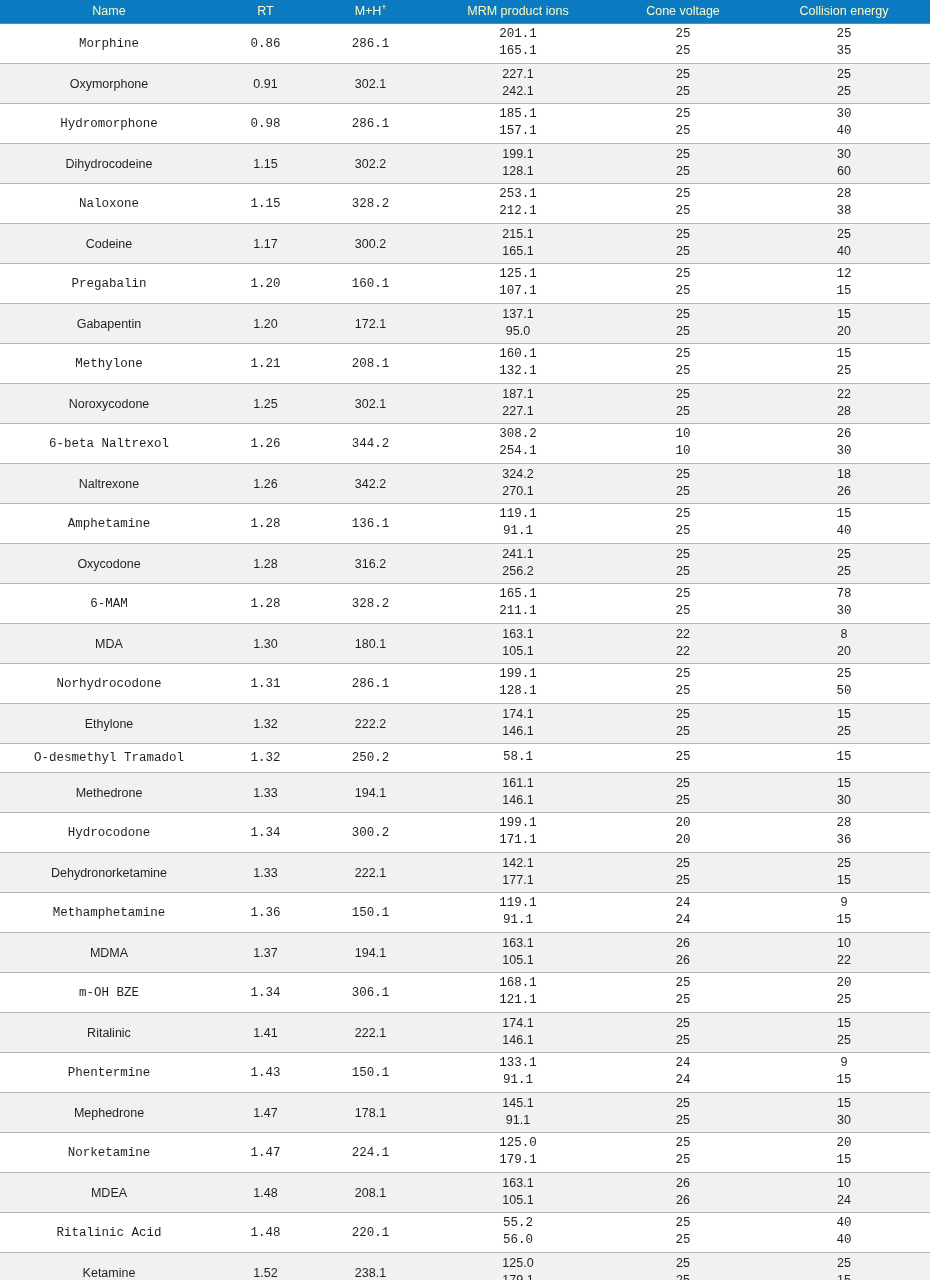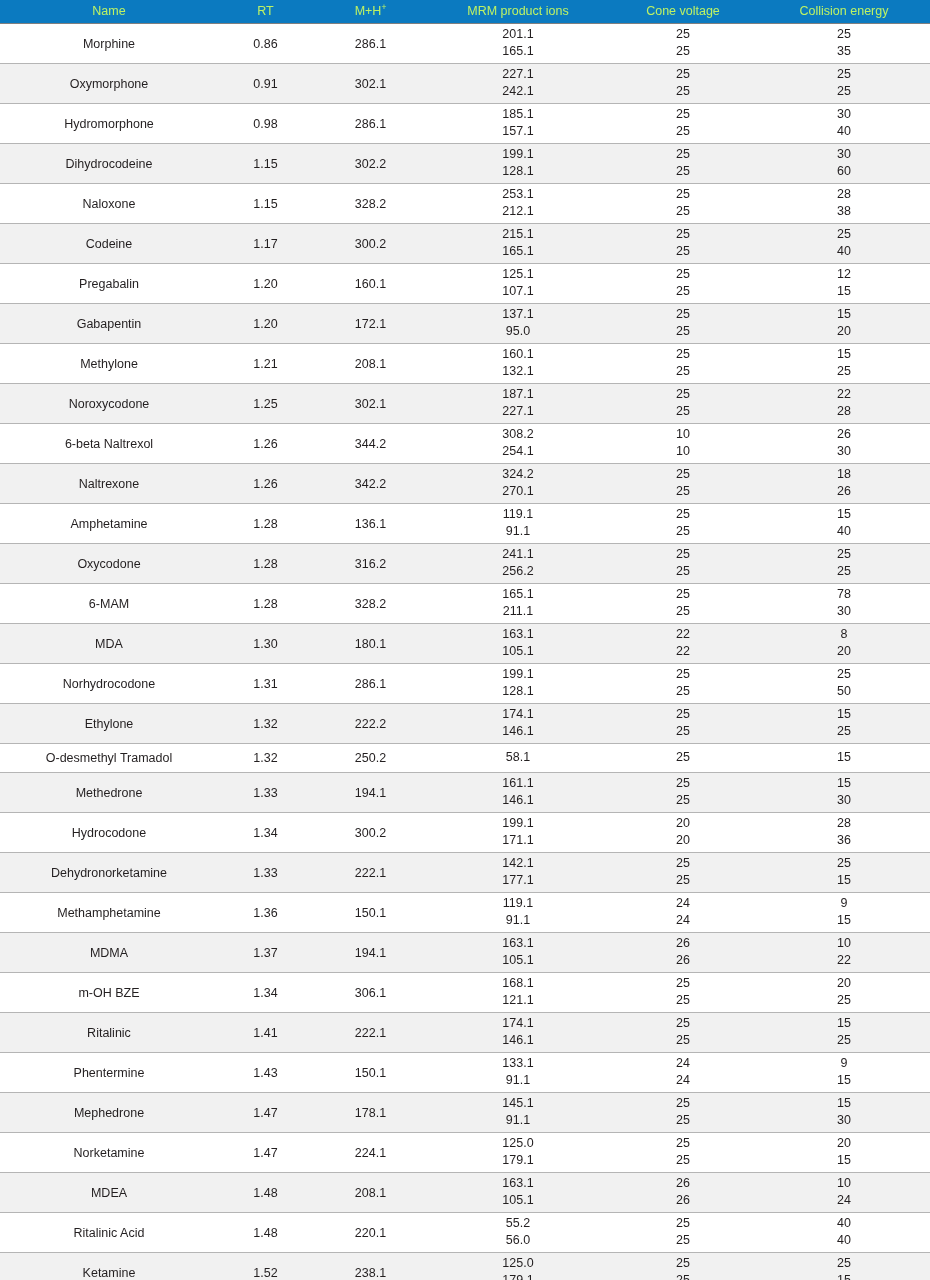--- a/index.html
+++ b/index.html
@@ -17,21 +17,21 @@
 
   #mrm-table {
     width: 930px;
     border-collapse: collapse;
     table-layout: fixed;
   }
 
   
   #mrm-table thead th {
     background: #0b7ac0;
-    color: #bef264;
+    color: #fef9c3;
     font-weight: normal;
     font-size: 12.5px;
     line-height: 23px;
     height: 23px;
     padding: 0;
     text-align: center;
     vertical-align: middle;
     white-space: nowrap;
   }
   #mrm-table thead th sup {
@@ -46,21 +46,21 @@
   .col-mh        { width: 115px; }
   .col-mrm       { width: 180px; }
   .col-cone      { width: 150px; }
   .col-collision { width: 172px; }
 
   
   #mrm-table tbody tr {
     border-top: 1px solid #808080;
     border-bottom: 1px solid #b5b5b5;
   }
-  #mrm-table tbody tr.row-odd  { background: #ffffff; }
+  #mrm-table tbody tr.row-odd  { background: #ffffff; font-family: Liberation Mono, monospace; }
   #mrm-table tbody tr.row-even { background: #f1f1f1; }
 
   #mrm-table tbody td {
     padding: 0;
     font-size: 12.5px;
     text-align: center;
     vertical-align: middle;
     white-space: nowrap;
   }
 

